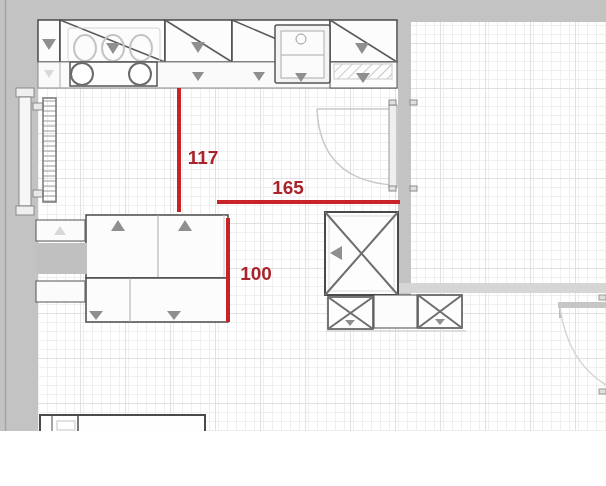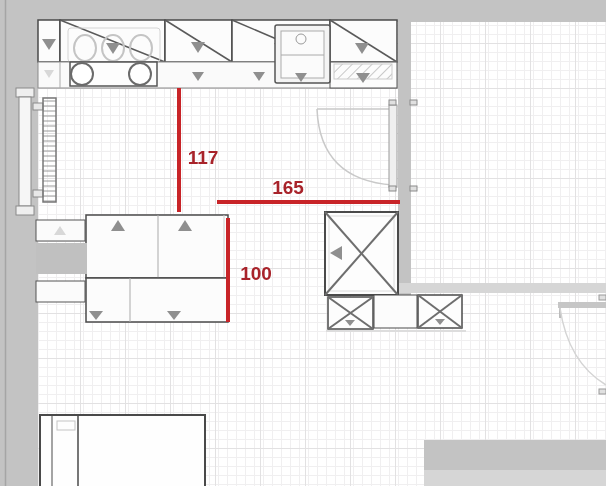--- a/index.html
+++ b/index.html
@@ -1,17 +1,17 @@
 <!DOCTYPE html>
 <html style="--dim-line: #c82428; --dim-text: #a8232a; --wall: #c3c3c3; --wall-light: #d6d6d6; --outline-dark: #4a4a4a; --outline-mid: #8f8f8f; --grid-minor: #f0eff0; --grid-major: #e2e1e2;"><head>
 <meta charset="utf-8">
 <style>
   html,body{margin:0;padding:0;background:#fff;}
   #plan-root{
-    position:relative;width:606px;height:486px;overflow:hidden;
+    position:relative;width:606px;height:431px;overflow:hidden;
     font-family:"Liberation Sans",sans-serif;
     background-color:#ffffff;
     background-image:
       repeating-linear-gradient(to right, var(--grid-major) 0 1px, transparent 1px 45px),
       repeating-linear-gradient(to bottom, var(--grid-major) 0 1px, transparent 1px 45px),
       repeating-linear-gradient(to right, var(--grid-minor) 0 1px, transparent 1px 9px),
       repeating-linear-gradient(to bottom, var(--grid-minor) 0 1px, transparent 1px 9px);
     background-position:35px 0, 0 43px, 2px 0, 0 7px;
   }
   svg{position:absolute;left:0;top:0;}

